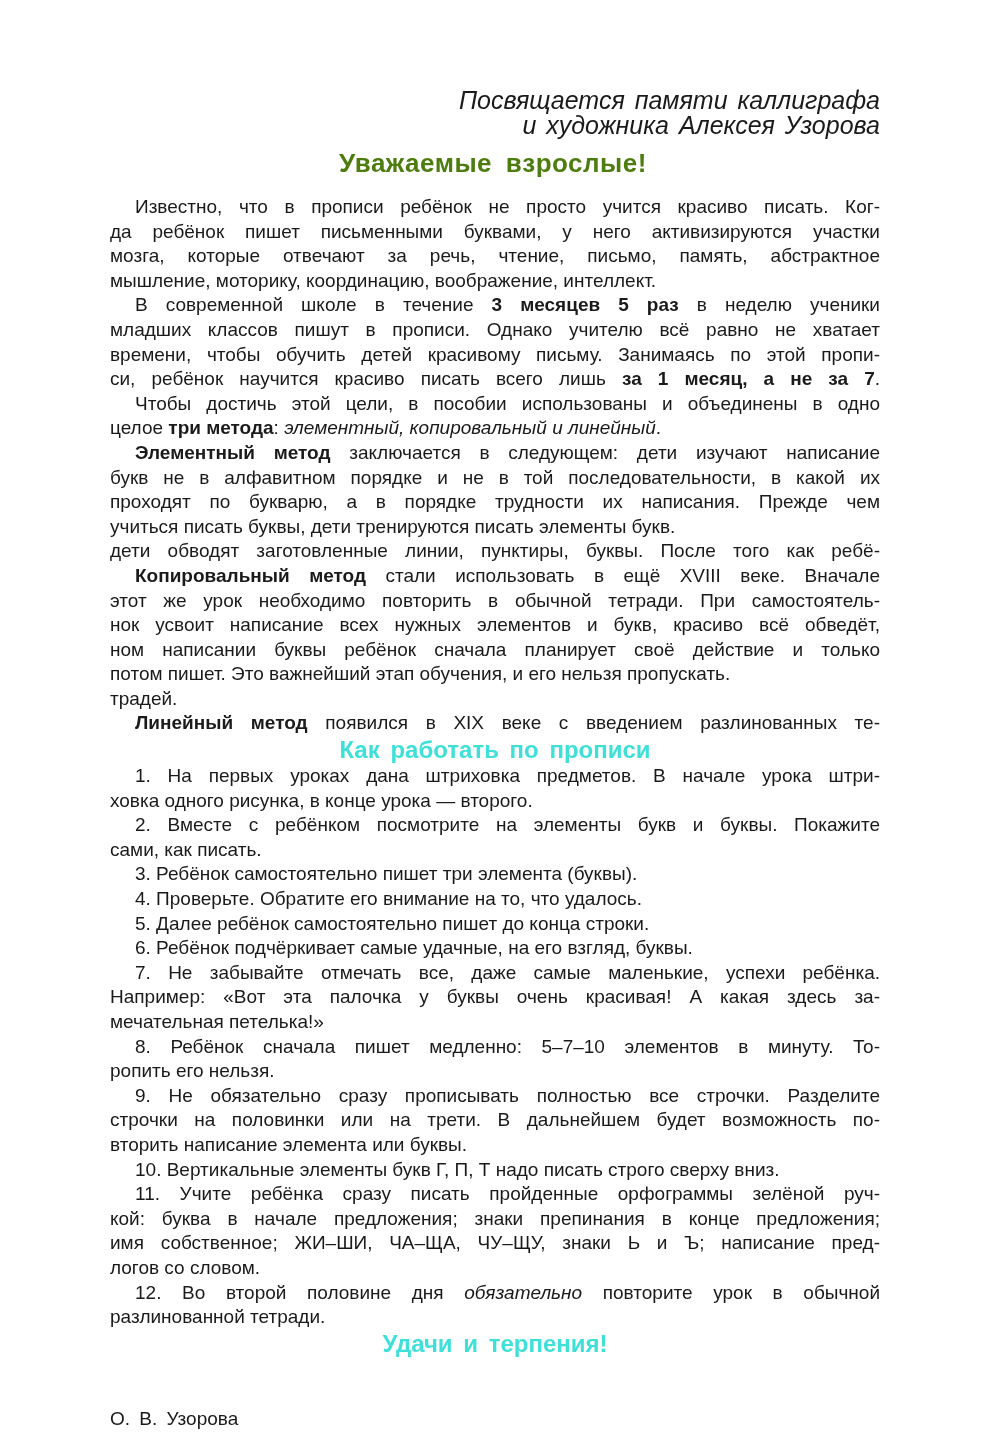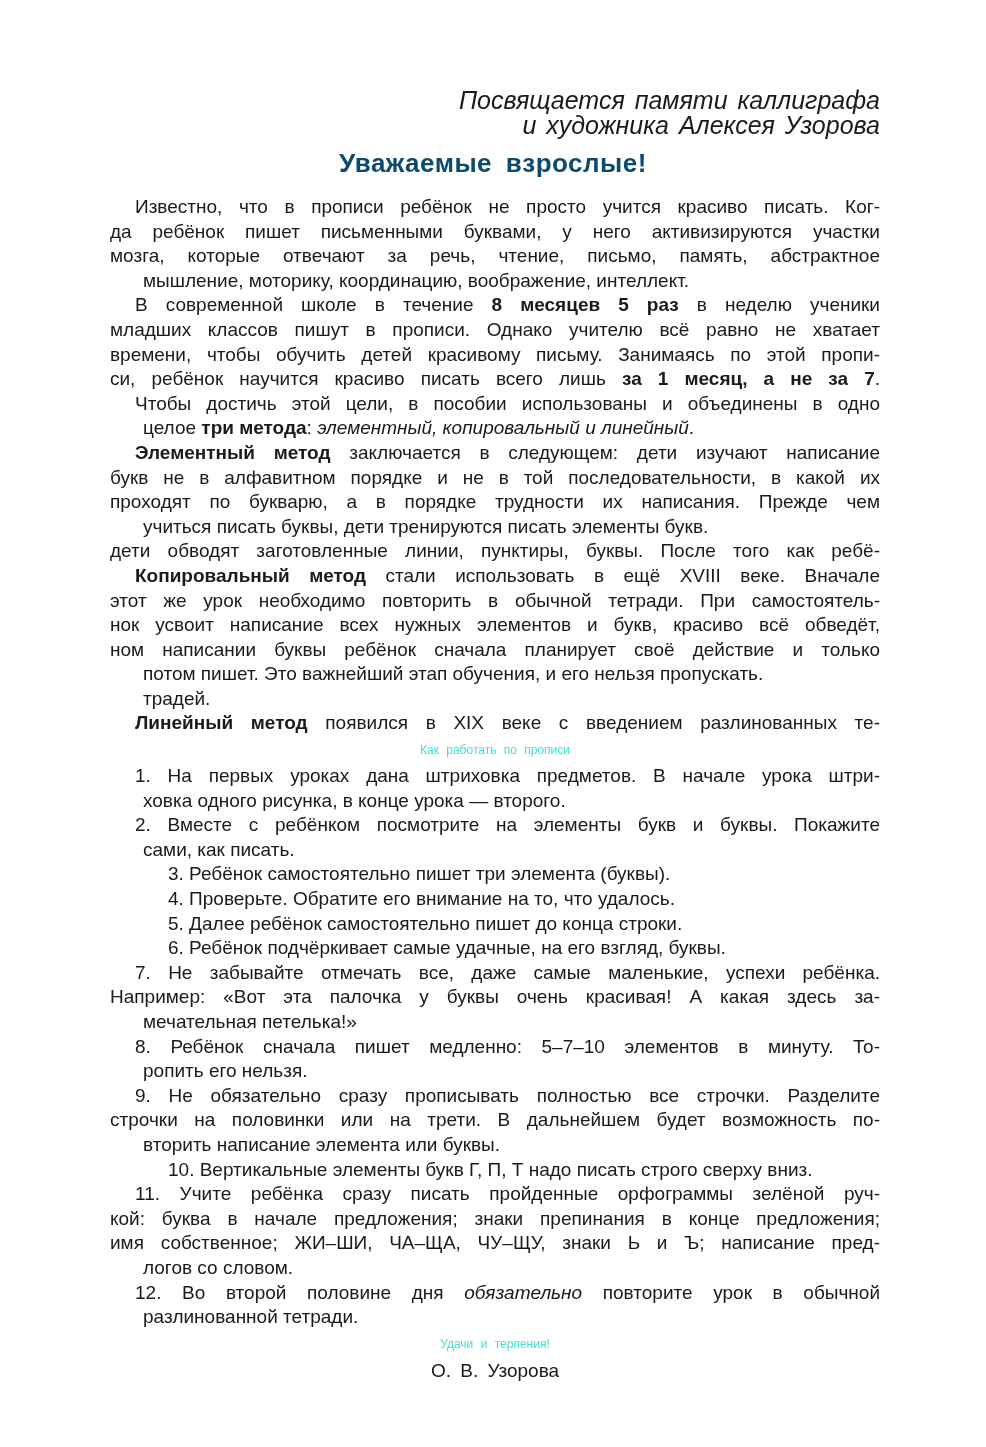--- a/index.html
+++ b/index.html
@@ -1,49 +1,49 @@
 <!DOCTYPE html>
 <html><head>
 <meta charset="utf-8">
 <style>
   html, body { margin: 0; padding: 0; background: #ffffff; }
   body { width: 986px; height: 1447px; position: relative; overflow: hidden;
          font-family: "Liberation Sans", "DejaVu Sans", sans-serif; color: #1a1a1a; }
   .dedication { position: absolute; right: 106px; top: 88px; text-align: right;
                 font-style: italic; font-size: 25px; line-height: 25px; word-spacing: 3px; }
   .title { position: absolute; left: 0; width: 986px; top: 148px; text-align: center;
-           font-weight: bold; font-size: 26px; color: #0c4a6e; letter-spacing: 0.5px; word-spacing: 6px; }
+           font-weight: bold; font-size: 26px; color: #4d7c0f; letter-spacing: 0.5px; word-spacing: 6px; }
   .body { position: absolute; left: 110px; top: 195px; width: 770px; font-size: 19px; line-height: 24.6px; }
   .ln { display: block; white-space: nowrap; text-align: justify; text-align-last: justify; height: 24.6px; }
-  .ln.last { text-align-last: left; margin-left: 33px; }
+  .ln.last { text-align-last: left; }
   .ln.ind { padding-left: 25px; }
-  .sub { display: block; text-align: center; font-weight: normal; color: #3fe0d8; font-size: 12px;
+  .sub { display: block; text-align: center; font-weight: bold; color: #3fe0d8; font-size: 24px;
          height: 28px; line-height: 28px; word-spacing: 4px; }
-  .sig { display: block; text-align: center; height: 26px; line-height: 26px; word-spacing: 4px; }
+  .sig { display: block; text-align: left; height: 26px; line-height: 26px; word-spacing: 4px; margin-top: 48px; }
   b { font-weight: bold; }
   i { }
 </style>
 </head>
 <body>
 
 <div class="dedication">
   <div>Посвящается памяти каллиграфа</div>
   <div>и художника Алексея Узорова</div>
 </div>
 
 <div class="title">Уважаемые взрослые!</div>
 
 <div class="body">
 
   <span class="ln ind">Известно, что в прописи ребёнок не просто учится красиво писать. Ког-</span>
   <span class="ln">да ребёнок пишет письменными буквами, у него активизируются участки</span>
   <span class="ln">мозга, которые отвечают за речь, чтение, письмо, память, абстрактное</span>
   <span class="ln last">мышление, моторику, координацию, воображение, интеллект.</span>
 
-  <span class="ln ind"><span>В современной школе в течение </span><b>8 месяцев 5 раз</b><span> в неделю ученики</span></span>
+  <span class="ln ind"><span>В современной школе в течение </span><b>3 месяцев 5 раз</b><span> в неделю ученики</span></span>
   <span class="ln">младших классов пишут в прописи. Однако учителю всё равно не хватает</span>
   <span class="ln">времени, чтобы обучить детей красивому письму. Занимаясь по этой пропи-</span>
   <span class="ln"><span>си, ребёнок научится красиво писать всего лишь </span><b>за 1 месяц, а не за 7</b><span>.</span></span>
 
   <span class="ln ind">Чтобы достичь этой цели, в пособии использованы и объединены в одно</span>
   <span class="ln last"><span>целое </span><b>три метода</b><span>: </span><i>элементный, копировальный и линейный</i><span>.</span></span>
 
   <span class="ln ind"><b>Элементный метод</b><span> заключается в следующем: дети изучают написание</span></span>
   <span class="ln">букв не в алфавитном порядке и не в той последовательности, в какой их</span>
   <span class="ln">проходят по букварю, а в порядке трудности их написания. Прежде чем</span>

